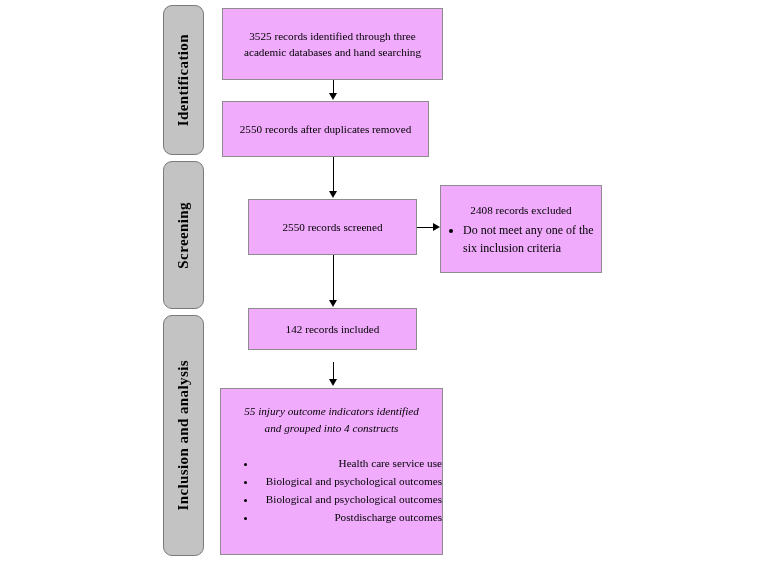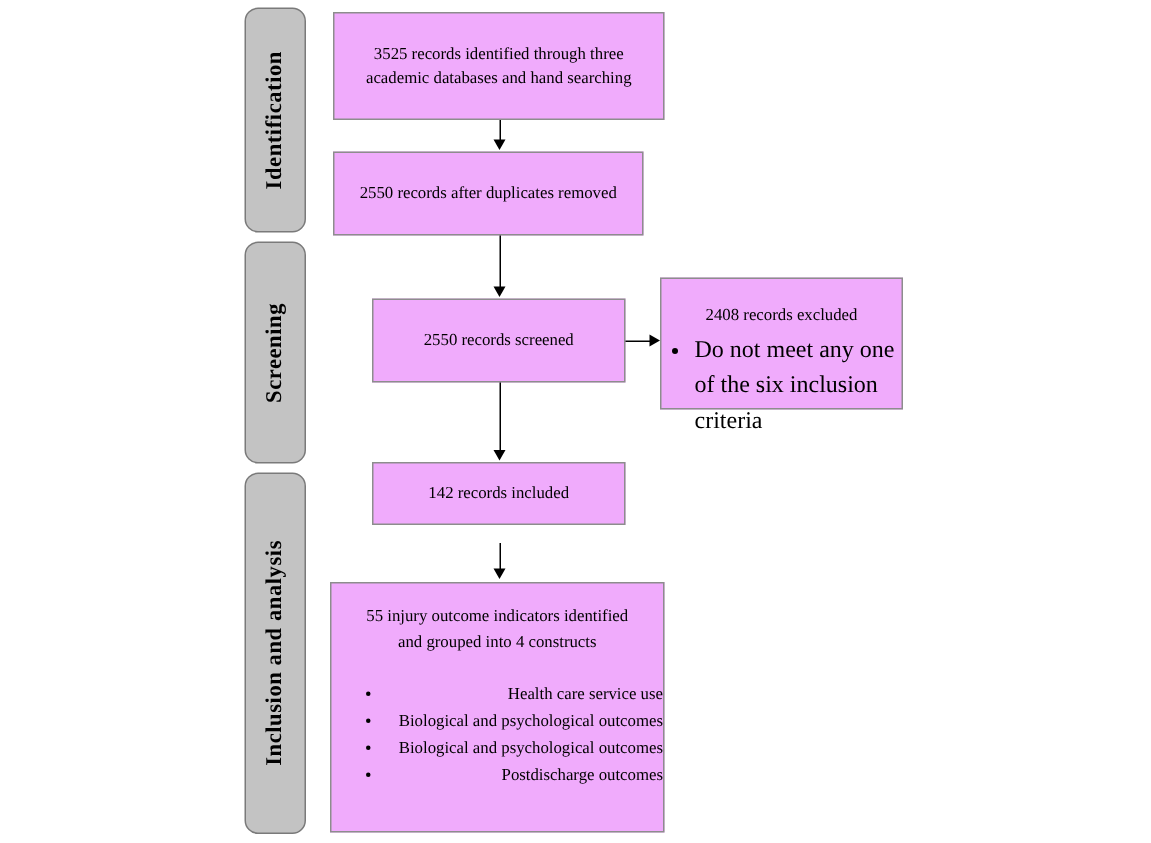--- a/index.html
+++ b/index.html
@@ -65,32 +65,33 @@
   
   .excl-title {
     display: block;
     text-align: center;
     font-size: 11.2px;
     margin: 0;
   }
   .excl-list {
     margin: 4px 0 0 0;
     padding-left: 22px;
-    font-size: 16px;
+    font-size: 12px;
     line-height: 1.45;
   }
   .excl-list li { margin: 0; padding: 0; }
 
   
   .final-head {
     display: block;
     text-align: center;
     font-size: 11.2px;
     line-height: 1.5;
     padding: 0 16px;
+    font-style: italic;
   }
   .final-list {
     margin: 18px 0 0 0;
     padding-left: 36px;
     font-size: 11.2px;
     line-height: 1.52;
   }
   .final-list li { margin: 0 0 1px 0; padding-left: 6px; text-align: right; }
 
   

